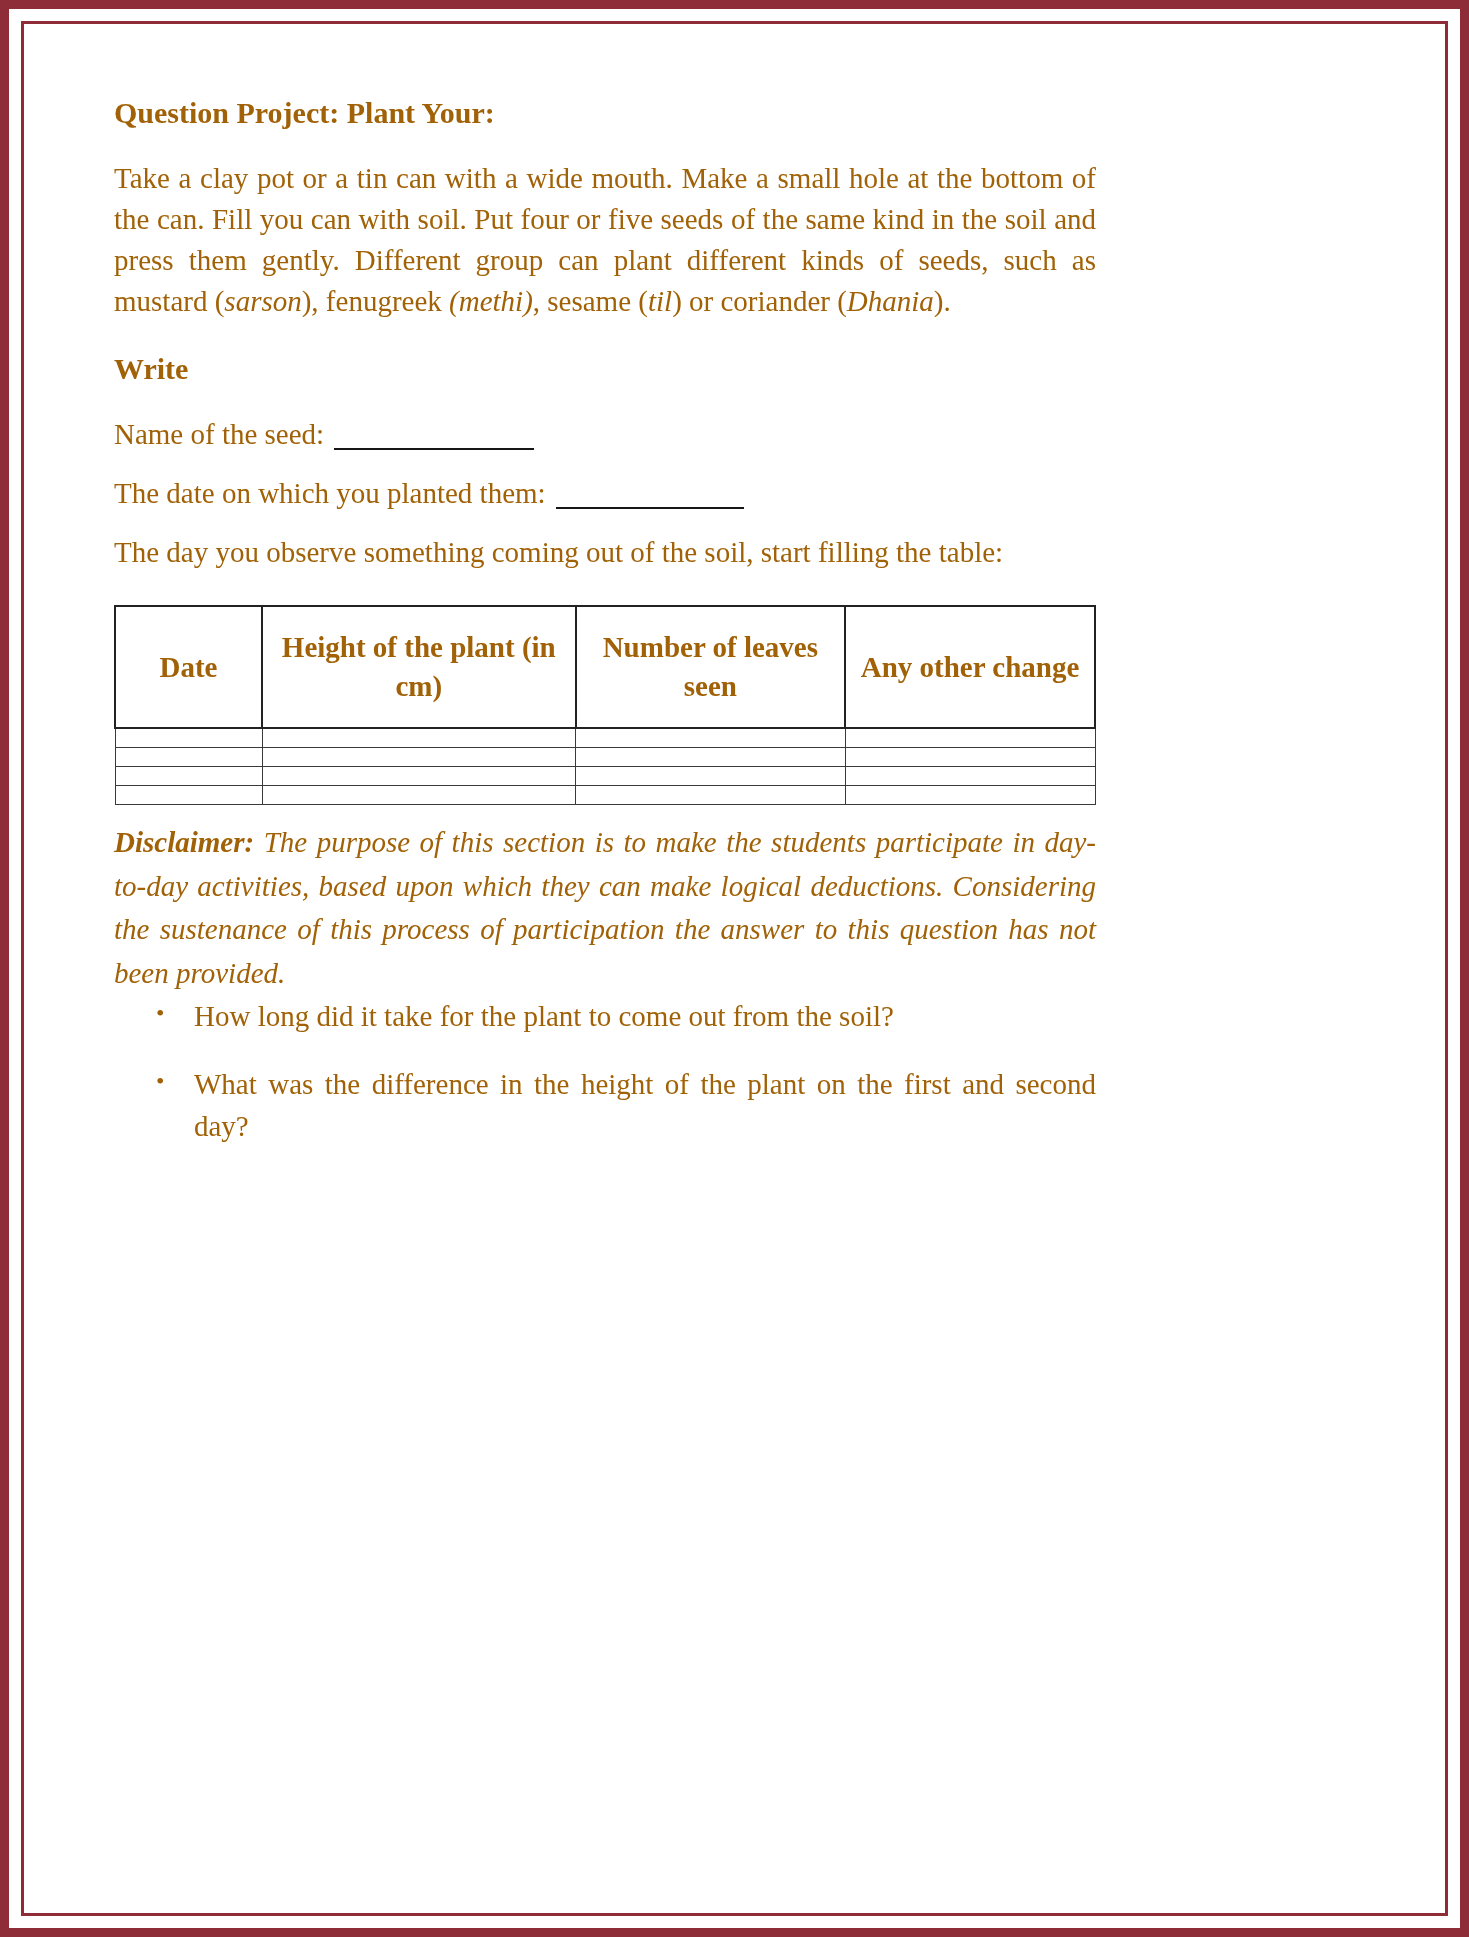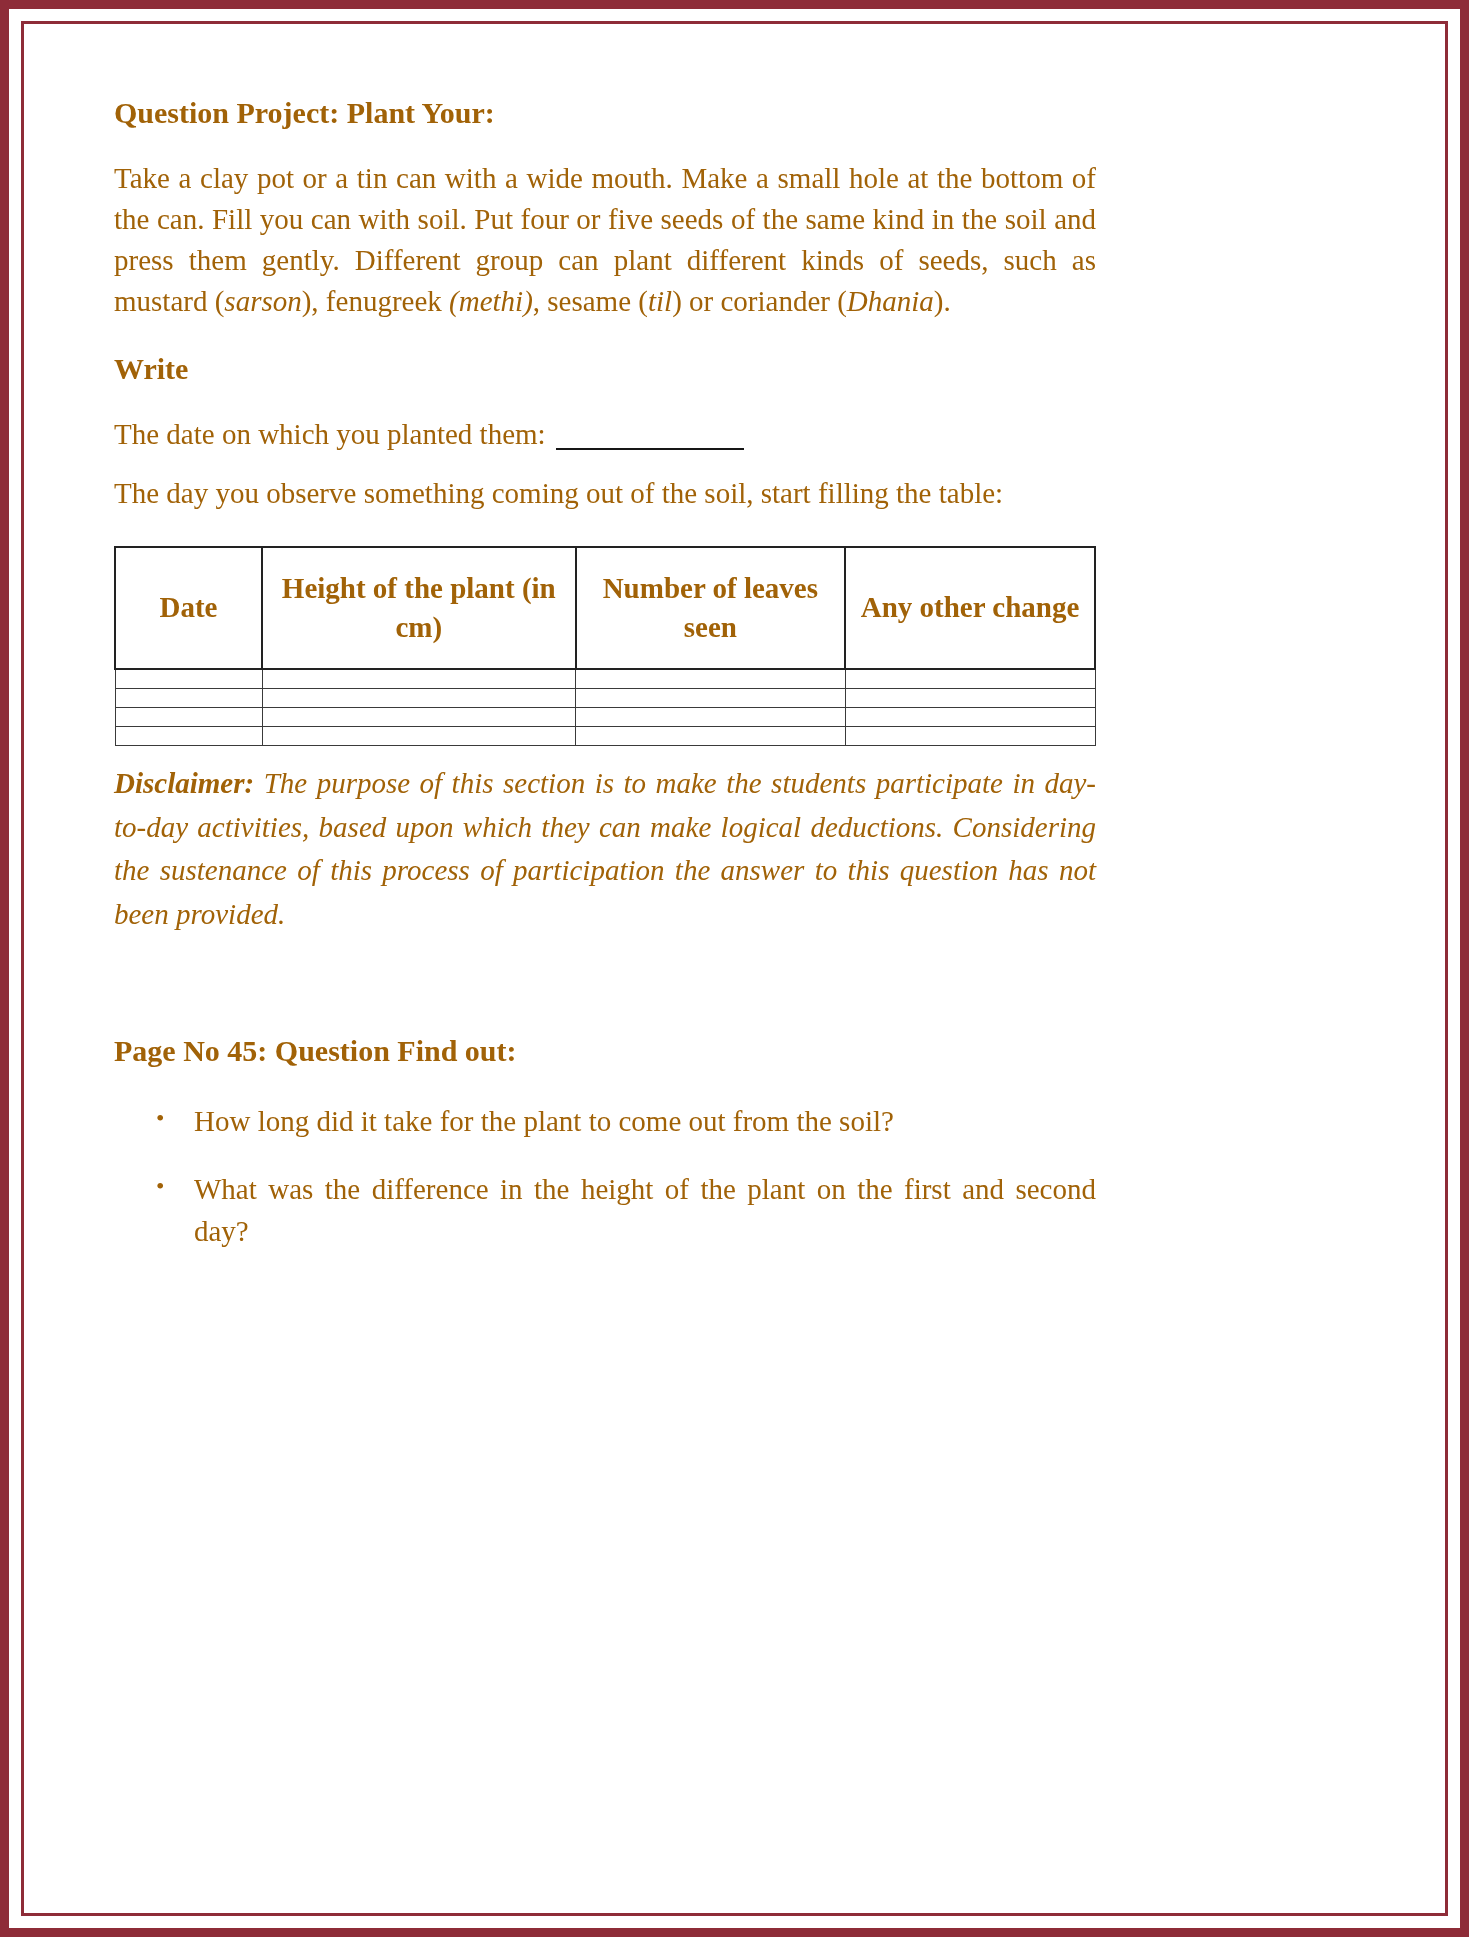--- a/index.html
+++ b/index.html
@@ -116,20 +116,21 @@
 <div class="page">
   <div class="frame">
     <div class="content">
 
       <h2 class="heading">Question Project: Plant Your:</h2>
 
       <p class="body-p"><span>Take a clay pot or a tin can with a wide mouth. Make a small hole at the bottom of the can. Fill you can with soil. Put four or five seeds of the same kind in the soil and press them gently. Different group can plant different kinds of seeds, such as mustard (</span><span class="it">sarson</span><span>), fenugreek </span><span class="it">(methi)</span><span>, sesame (</span><span class="it">til</span><span>) or coriander (</span><span class="it">Dhania</span><span>).</span></p>
 
       <h2 class="heading">Write</h2>
 
+      <p class="field-line"><span>Name of the seed:</span><span class="blank seed"></span></p>
 
       <p class="field-line"><span>The date on which you planted them:</span><span class="blank date"></span></p>
 
       <p class="body-p" style="margin-bottom:0;">The day you observe something coming out of the soil, start filling the table:</p>
 
       <table class="obs">
         <colgroup>
           <col class="col-date">
           <col class="col-height">
           <col class="col-leaves">
@@ -167,21 +168,20 @@
               <td></td>
               <td></td>
               <td></td>
           </tr>
         </tbody>
       </table>
 
 
       <p class="disclaimer"><span class="bld">Disclaimer:</span><span> The purpose of this section is to make the students participate in day-to-day activities, based upon which they can make logical deductions. Considering the sustenance of this process of participation the answer to this question has not been provided.</span></p>
 
-      <h2 class="heading page45-heading">Page No 45: Question Find out:</h2>
 
       <ul class="bullets">
         <li><span class="bullet">•</span><span>How long did it take for the plant to come out from the soil?</span></li>
         <li><span class="bullet">•</span><span>What was the difference in the height of the plant on the first and second day?</span></li>
       </ul>
 
     </div>
   </div>
 </div>
 

